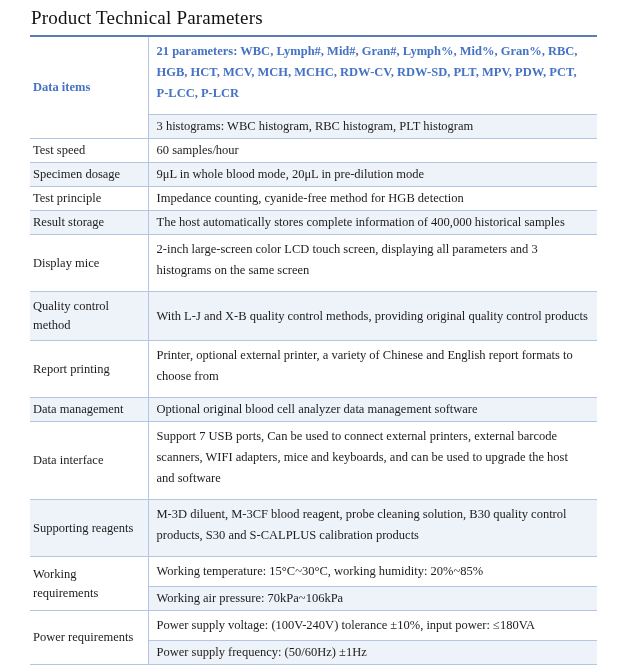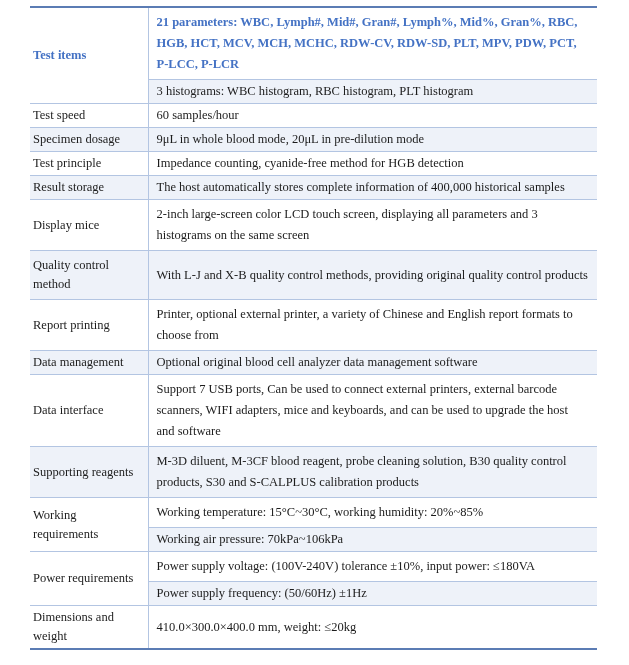--- a/index.html
+++ b/index.html
@@ -44,36 +44,37 @@
     padding-left:3px;
   }
   td.value{padding-left:8px;padding-right:8px;}
   tr.alt td{background:var(--stripe-bg);margin-top:36px;}
   td.merged{background:#ffffff !important;}
   .accent-text{
     color:var(--accent-blue);
     font-weight:700;
   }
   td.tall{padding-top:5px;padding-bottom:5px;}
-  td.multi{padding-top:4px;padding-bottom:4px;line-height:21px;}
+  td.multi{padding-top:4px;padding-bottom:10px;line-height:21px;}
 </style>
 </head>
 <body>
 
 <div class="page">
+  <h1 class="title">Product Technical Parameters</h1>
 
   <table class="spec">
     <colgroup>
         <col class="c-label">
         <col class="c-value">
       </colgroup>
     <tbody>
 
       <tr class="first">
-        <td class="label merged accent-text" rowspan="2">Test items</td>
+        <td class="label merged accent-text" rowspan="2">Data items</td>
         <td class="value multi accent-text">21 parameters: WBC, Lymph#, Mid#, Gran#, Lymph%, Mid%, Gran%, RBC, HGB, HCT, MCV, MCH, MCHC, RDW-CV, RDW-SD, PLT, MPV, PDW, PCT, P-LCC, P-LCR</td>
       </tr>
       <tr class="alt">
         <td class="value">3 histograms: WBC histogram, RBC histogram, PLT histogram</td>
       </tr>
 
       <tr>
         <td class="label">Test speed</td>
         <td class="value">60 samples/hour</td>
       </tr>

